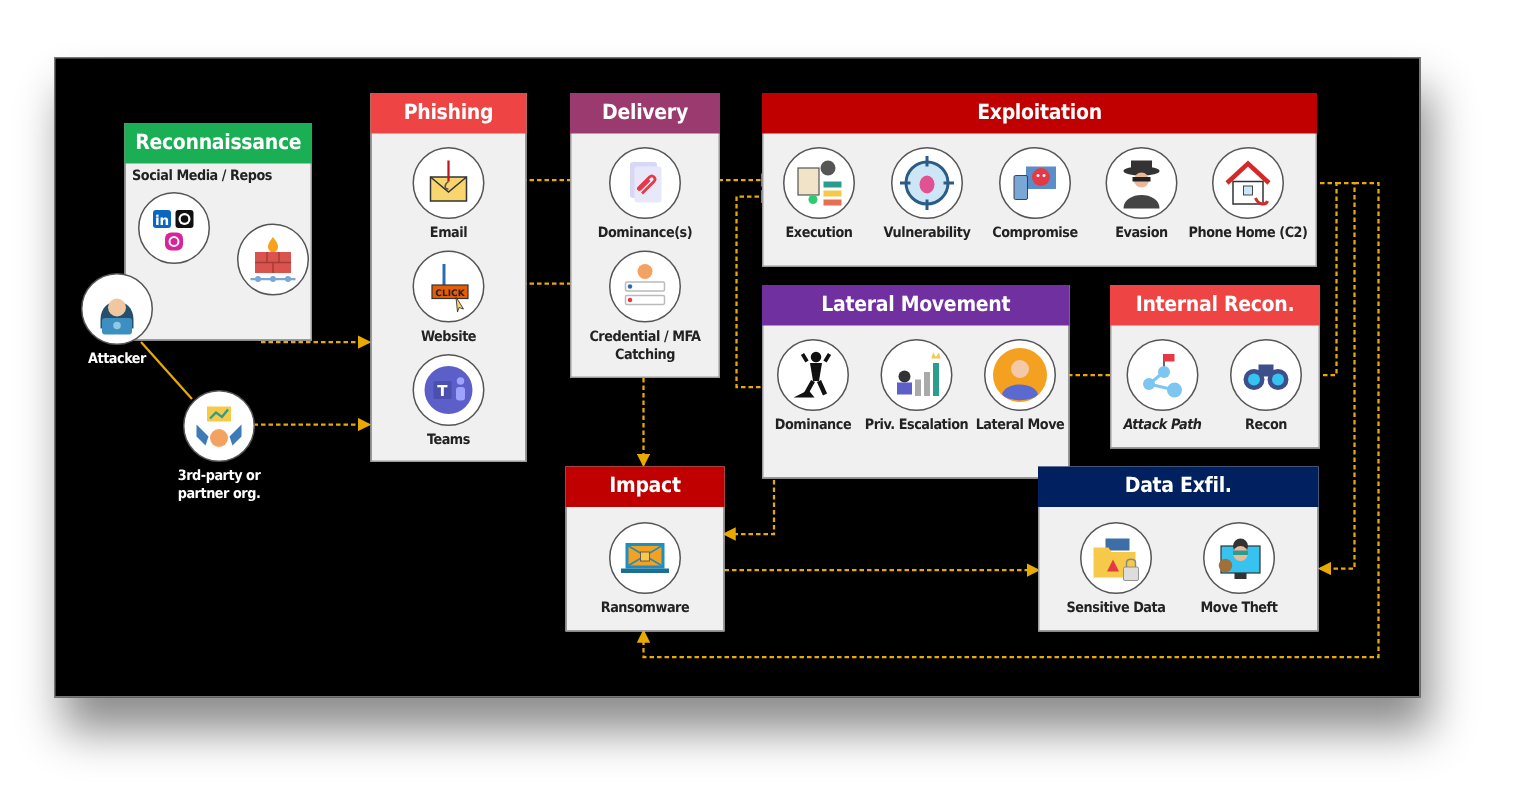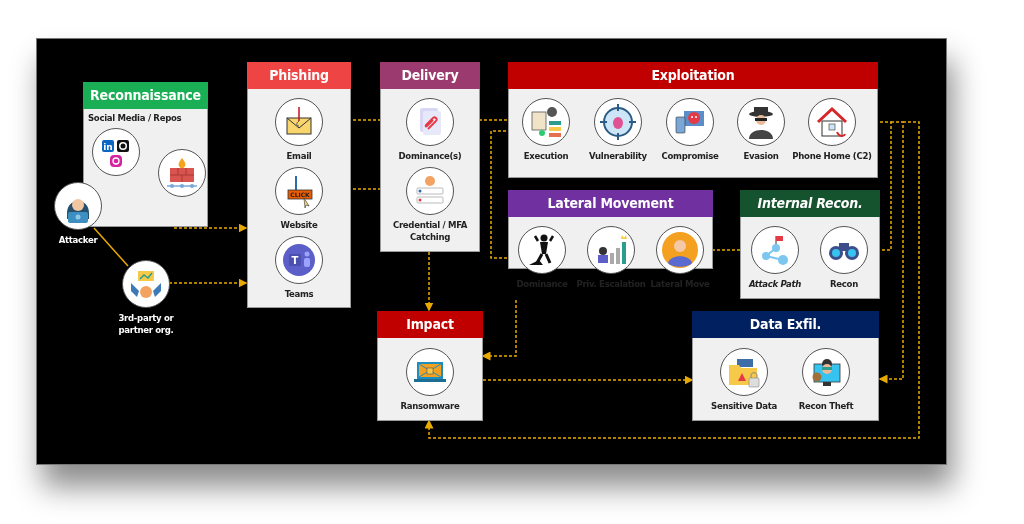--- a/index.html
+++ b/index.html
@@ -246,21 +246,21 @@
           <polyline points="9,23 23,10 37,23" fill="none" stroke="#d62828" stroke-width="3"></polyline>
           <rect x="13" y="22" width="20" height="15" fill="#fff" stroke="#333" stroke-width="1"></rect>
           <rect x="20" y="25" width="6" height="6" fill="#cde6f7" stroke="#333" stroke-width="0.6"></rect>
           <path d="M28,33 C30,38 35,38 36,35" stroke="#d62828" stroke-width="2" fill="none"></path>
         </svg>
     </div>
     <div class="lbl">Phone Home (C2)</div>
   </div>
 </div>
 
-<div class="box" style="left:508px;top:190px;width:205px;height:79px;">
+<div class="box" style="left:508px;top:190px;width:205px;height:129px;">
   <div class="hdr" style="background:#7030a0;">Lateral Movement</div>
   <div class="node" style="left:-7px;top:35px;">
     <div class="circ">
       <svg class="ico" viewBox="0 0 46 46">
           <circle cx="25" cy="11" r="3.5" fill="#111"></circle>
           <path d="M19,14 L16,9 M31,14 L34,9" stroke="#111" stroke-width="2.5"></path>
           <path d="M21,15 L29,15 L27,27 L23,27z" fill="#111"></path>
           <path d="M23,27 L18,36 M27,27 L31,36" stroke="#111" stroke-width="3"></path>
           <path d="M10,38 L20,33 L24,38z" fill="#111"></path>
         </svg>
@@ -286,21 +286,21 @@
           <circle cx="23" cy="23" r="18" fill="#f4a020"></circle>
           <circle cx="23" cy="19" r="6" fill="#f3c9a8"></circle>
           <path d="M11,36 C13,27 33,27 35,36 C31,41 15,41 11,36z" fill="#5b6ad0"></path>
         </svg>
     </div>
     <div class="lbl">Lateral Move</div>
   </div>
 </div>
 
 <div class="box" style="left:740px;top:190px;width:140px;height:109px;">
-  <div class="hdr" style="background:#14532d;font-style:italic;">Internal Recon.</div>
+  <div class="hdr" style="background:#ef4444;">Internal Recon.</div>
   <div class="node" style="left:-6px;top:35px;font-style:italic;">
     <div class="circ">
       <svg class="ico" viewBox="0 0 46 46">
           <line x1="24" y1="9" x2="24" y2="19" stroke="#333" stroke-width="1"></line>
           <rect x="24" y="9" width="7" height="5" fill="#e63946"></rect>
           <circle cx="24" cy="21" r="4" fill="#7cc6f0"></circle>
           <circle cx="14" cy="29" r="4" fill="#7cc6f0"></circle>
           <circle cx="31" cy="33" r="5" fill="#7cc6f0"></circle>
           <line x1="24" y1="21" x2="14" y2="29" stroke="#7cc6f0" stroke-width="2"></line>
           <line x1="14" y1="29" x2="31" y2="33" stroke="#7cc6f0" stroke-width="2"></line>
@@ -357,15 +357,15 @@
     <div class="circ">
       <svg class="ico" viewBox="0 0 46 46">
           <rect x="11" y="15" width="26" height="18" fill="#37c3f0" stroke="#333" stroke-width="0.8"></rect>
           <circle cx="24" cy="15" r="5" fill="#333"></circle>
           <circle cx="24" cy="20" r="5" fill="#e9b999"></circle>
           <rect x="19" y="18" width="10" height="3" fill="#2a9d8f"></rect>
           <circle cx="14" cy="28" r="4.5" fill="#a0703a"></circle>
           <rect x="20" y="33" width="8" height="4" fill="#333"></rect>
         </svg>
     </div>
-    <div class="lbl">Recon Theft</div>
+    <div class="lbl">Move Theft</div>
   </div>
 </div>
 
 </body></html>

